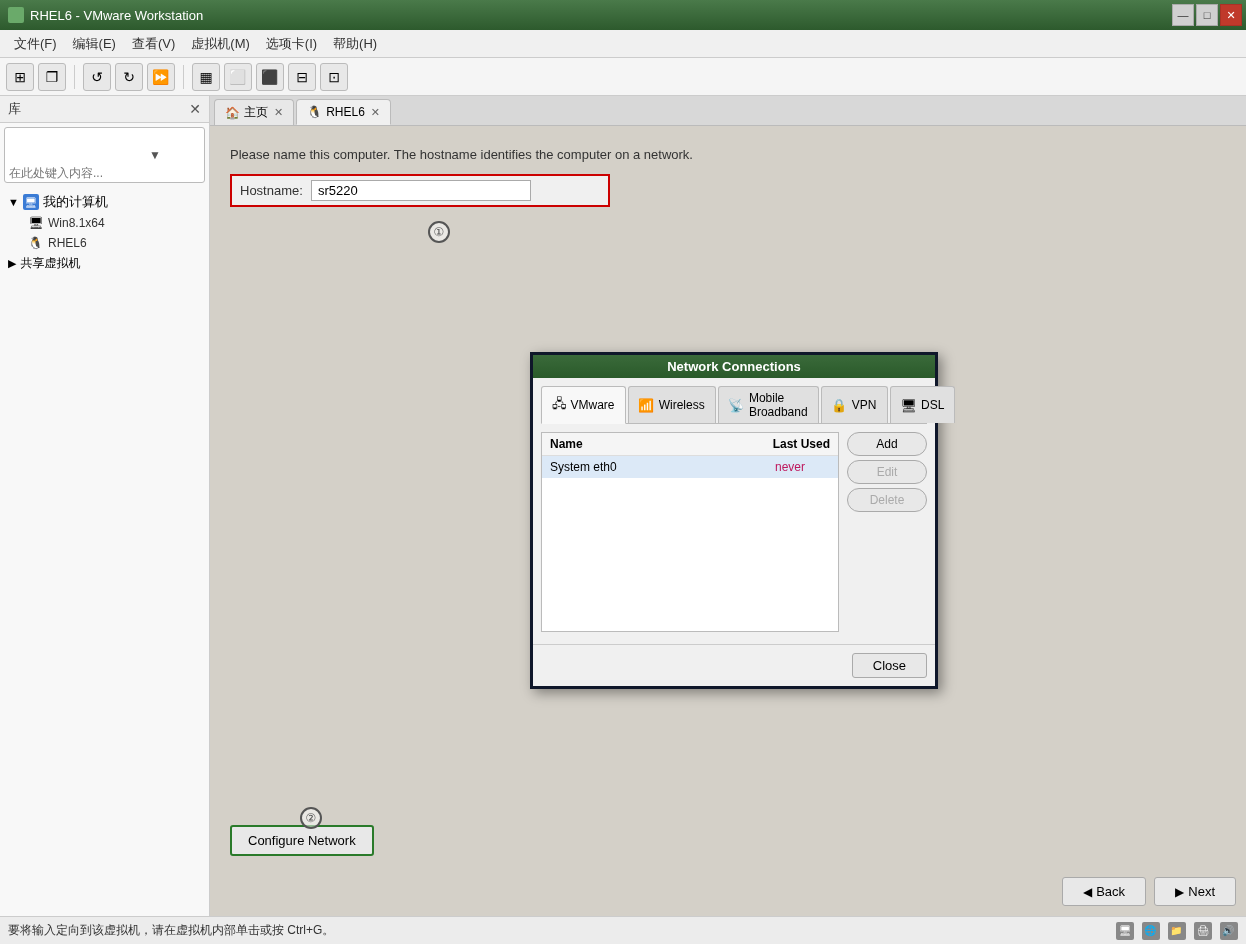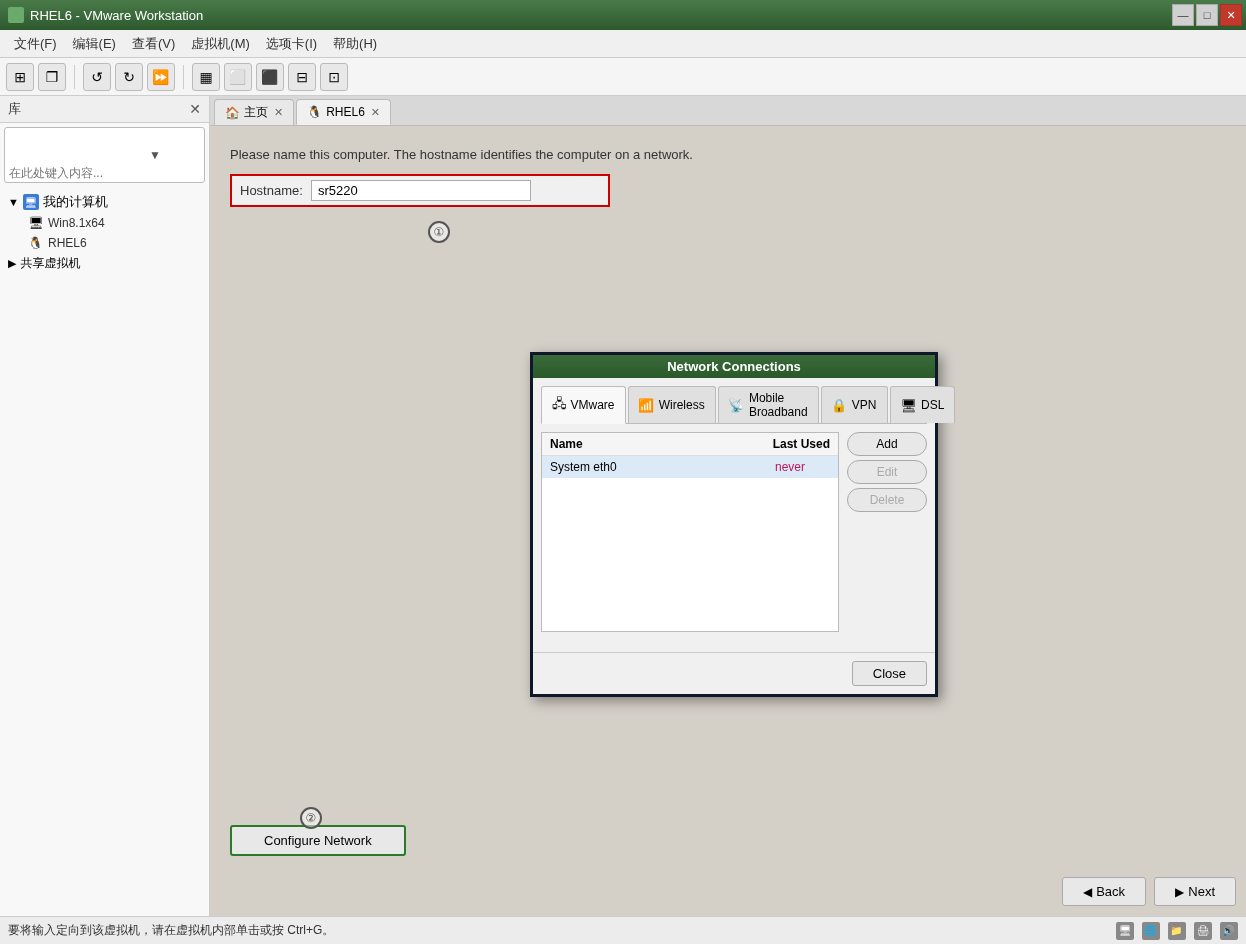--- a/index.html
+++ b/index.html
@@ -377,21 +377,21 @@
     .net-action-btn:disabled, .net-action-btn.disabled {
       color: #aaa;
       cursor: default;
     }
 
     #net-dialog-footer {
       padding: 8px;
       display: flex;
       justify-content: flex-end;
       border-top: 1px solid #ccc;
-      margin-top: 12px;
+      margin-top: 4px;
     }
     #net-close-btn {
       padding: 4px 20px;
       background: #e8e8e8;
       border: 1px solid #aaa;
       border-radius: 3px;
       cursor: pointer;
       font-size: 13px;
     }
 
@@ -407,21 +407,21 @@
       left: 70px;
       width: 22px; height: 22px;
       border: 2px solid #555;
       border-radius: 50%;
       display: flex; align-items: center; justify-content: center;
       font-size: 12px;
       color: #555;
       background: rgba(255,255,255,0.5);
     }
     #configure-network-btn {
-      padding: 6px 32px;
+      padding: 6px 16px;
       background: #e8e8e8;
       border: 2px solid #2a7a2a;
       border-radius: 3px;
       cursor: pointer;
       font-size: 13px;
     }
 
     
     #footer-buttons {
       position: absolute;

